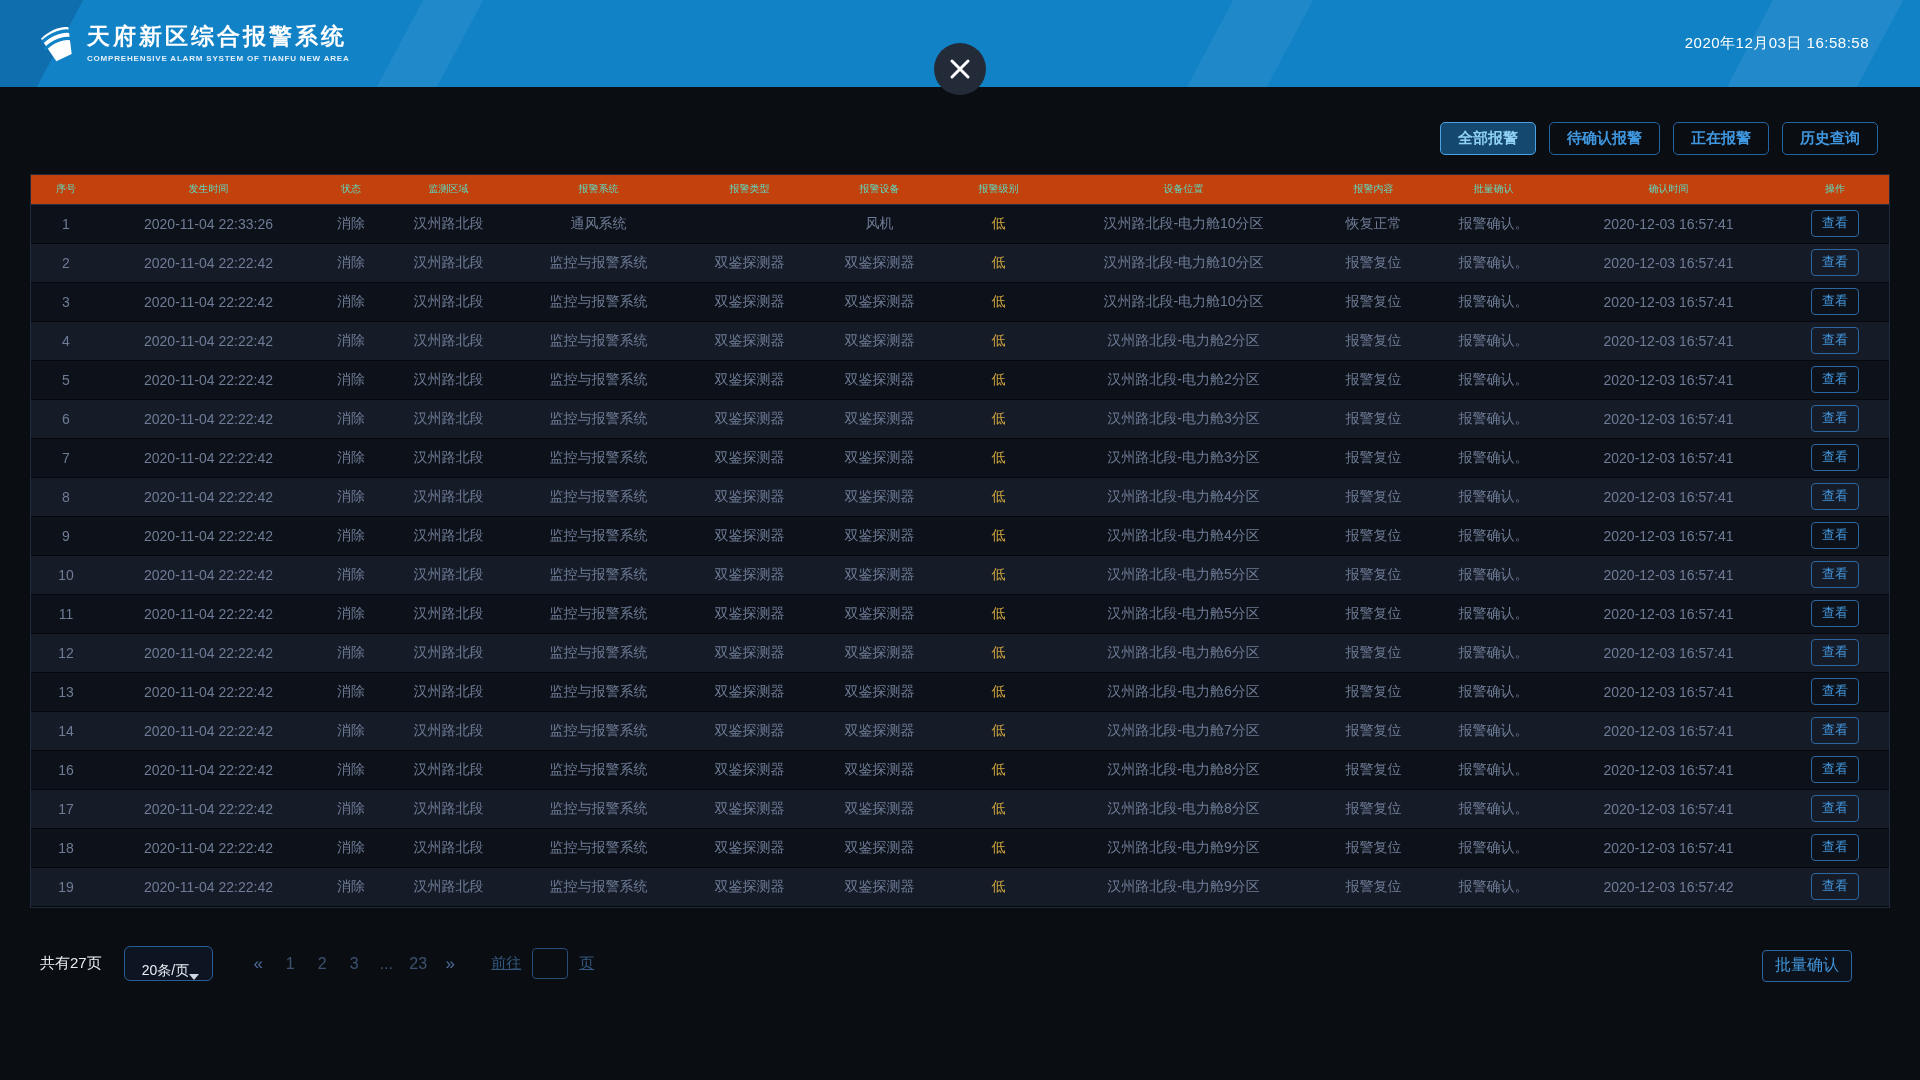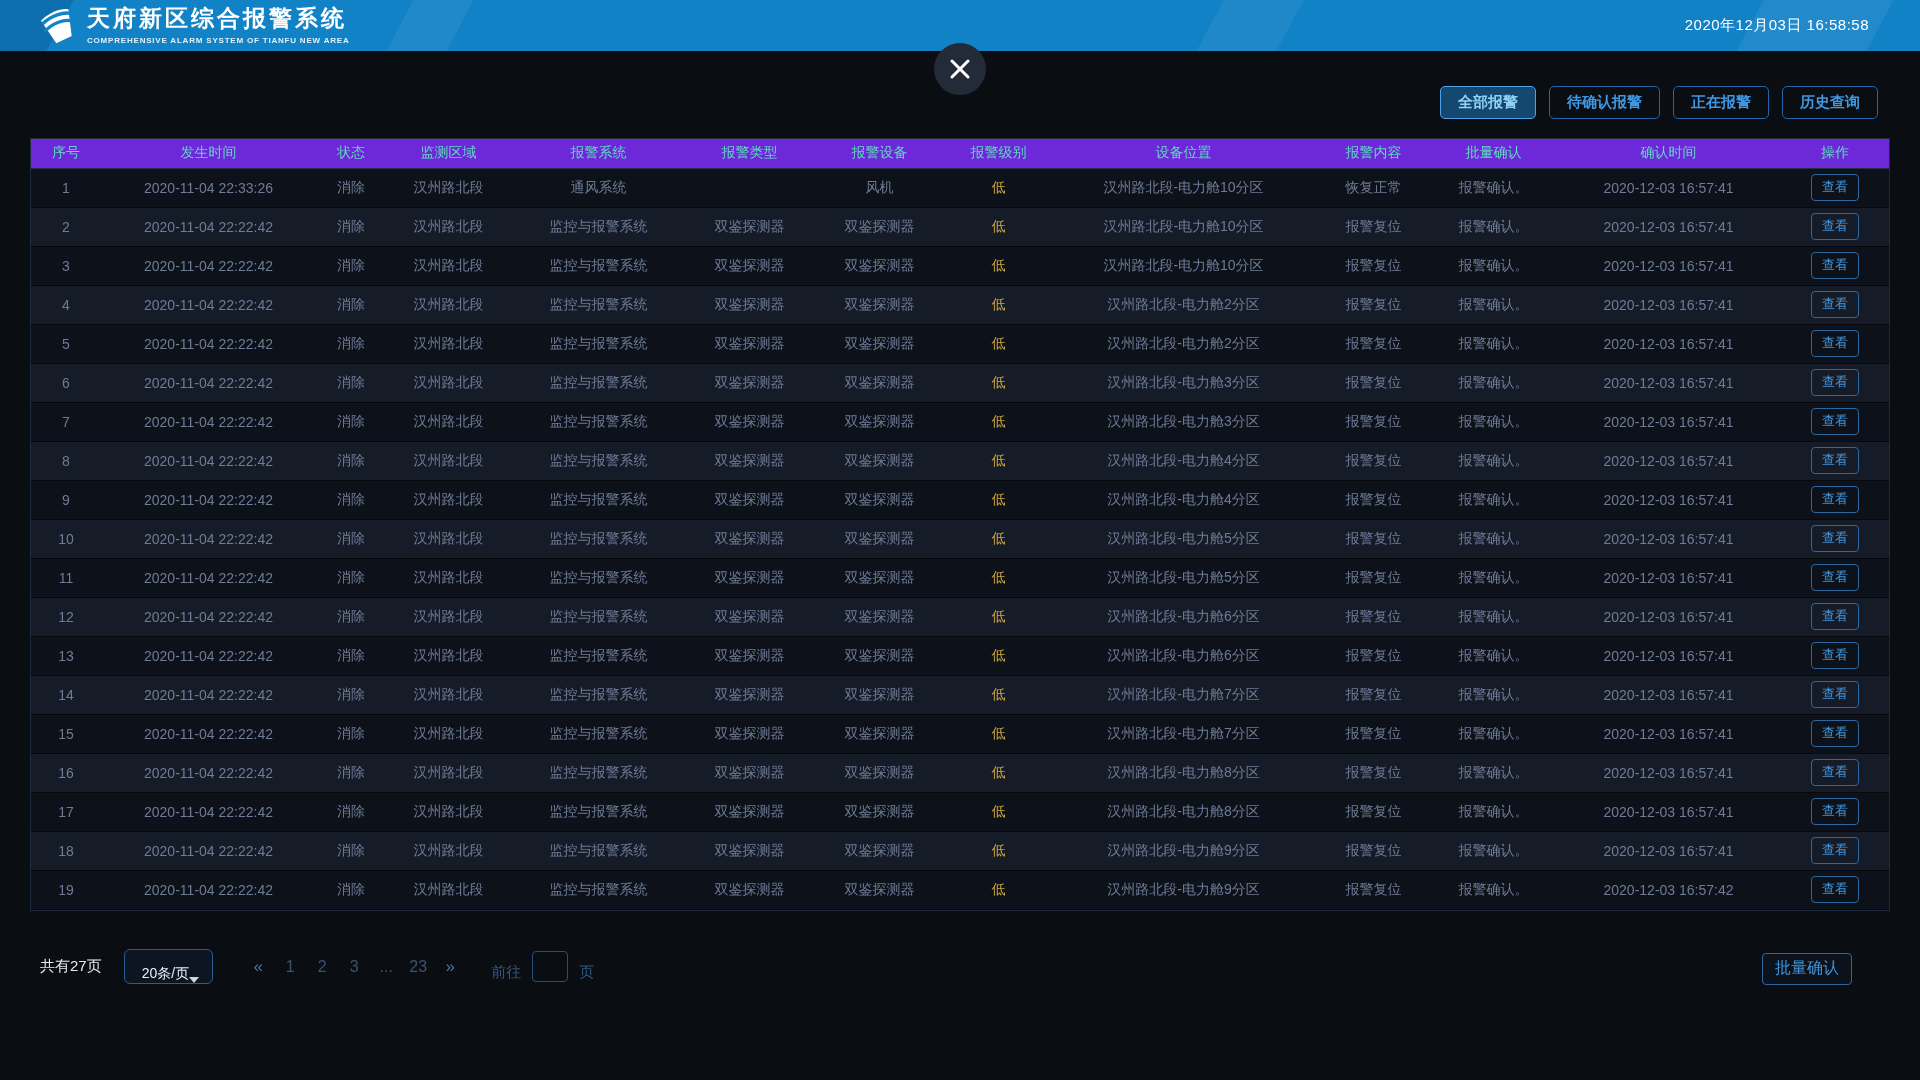--- a/index.html
+++ b/index.html
@@ -5,21 +5,21 @@
   * { margin:0; padding:0; box-sizing:border-box; }
   html,body { width:1920px; height:1080px; overflow:hidden; }
   body {
     background:#0a0d12;
     font-family:"Liberation Sans","DejaVu Sans",sans-serif;
     position:relative;
     color:#6e7c96;
   }
   
   .app-header {
-    position:relative; height:51px; background:#1282c7; overflow:hidden;
+    position:relative; height:87px; background:#1282c7; overflow:hidden;
     display:flex; align-items:center; justify-content:space-between;
     padding:0 51px 0 33px;
   }
   .hdr-streak { position:absolute; top:0; bottom:0; transform:skewX(-28deg); pointer-events:none; }
   .s1 { left:-30px;  width:90px;  background:rgba(8,60,110,.28); }
   .s2 { left:400px;  width:60px;  background:rgba(255,255,255,.06); }
   .s3 { left:1210px; width:80px;  background:rgba(255,255,255,.05); }
   .s4 { right:40px;  width:130px; background:rgba(255,255,255,.07); }
   .brand { display:flex; align-items:center; gap:14px; position:relative; z-index:2; }
   .logo-svg { width:40px; height:56px; display:block; }
@@ -38,22 +38,22 @@
     height:33px; padding:0 17px; background:transparent; cursor:pointer;
     border:1px solid #2565a3; border-radius:5px; color:#3f97e0; font-size:15px;
     font-family:inherit;
     font-weight:bold;
   }
   .filter-btn.active { background:#15486f; border-color:#4aa3e8; color:#8fd0f5; }
   
   .table-wrap { margin:19px 30px 0 30px; border:1px solid #202c3e; }
   table { width:100%; border-collapse:collapse; table-layout:fixed; }
   thead th {
-    height:29px; font-size:14px; font-weight:normal; color:#5fd9c0;
-    text-align:center; background:#6d28d9; border-bottom:1px solid #243048;
+    height:29px; font-size:10px; font-weight:normal; color:#5fd9c0;
+    text-align:center; background:#c2410c; border-bottom:1px solid #243048;
     white-space:nowrap; overflow:hidden;
   }
   tbody td {
     height:39px; font-size:14px; color:#6e7c96; text-align:center;
     white-space:nowrap; overflow:hidden; border-bottom:1px solid rgba(0,0,0,.35);
   }
   tbody tr:nth-child(odd)  { background:#0d1119; }
   tbody tr:nth-child(even) { background:#161b28; }
   td.level-low { color:#cda43e; }
   .view-btn {
@@ -73,21 +73,21 @@
     font-family:inherit;
   }
   .caret-down { width:0; height:0; border-left:5px solid transparent; border-right:5px solid transparent; border-top:6px solid #cfd6e0; display:inline-block; }
   .pages { margin-left:32px; display:flex; align-items:center; gap:6px; }
   .page-item {
     min-width:26px; text-align:center; font-size:16px; color:#3c5270;
     background:transparent; border:none; cursor:pointer; font-family:inherit;
   }
   .page-arrow { color:#4d6f9e; font-size:17px; }
   .page-ellipsis { cursor:default; }
-  .goto { margin-left:28px; display:flex; align-items:flex-end; gap:11px; font-size:15px; color:#33587e; }
+  .goto { margin-left:28px; display:flex; align-items:center; gap:11px; font-size:15px; color:#33587e;text-decoration:underline; }
   .goto-input {
     width:36px; height:31px; background:transparent; border:1px solid #274e78;
     border-radius:4px; color:#cfe0ef; font-size:14px; text-align:center; outline:none;
     font-family:inherit;
   }
   .batch-btn {
     position:absolute; right:0; top:4px; padding:4px 12px 5px; font-size:16px;
     color:#4294d8; background:rgba(13,21,35,.6); border:1px solid #2d679f;
     border-radius:4px; cursor:pointer; font-family:inherit;
   }
@@ -367,35 +367,20 @@
           <td>双鉴探测器</td>
           <td>双鉴探测器</td>
           <td class="level-low">低</td>
           <td>汉州路北段-电力舱7分区</td>
           <td>报警复位</td>
           <td>报警确认。</td>
           <td>2020-12-03 16:57:41</td>
           <td><button class="view-btn">查看</button></td>
         </tr>
         <tr>
-          <td>15</td>
-          <td>2020-11-04 22:22:42</td>
-          <td>消除</td>
-          <td>汉州路北段</td>
-          <td>监控与报警系统</td>
-          <td>双鉴探测器</td>
-          <td>双鉴探测器</td>
-          <td class="level-low">低</td>
-          <td>汉州路北段-电力舱7分区</td>
-          <td>报警复位</td>
-          <td>报警确认。</td>
-          <td>2020-12-03 16:57:41</td>
-          <td><button class="view-btn">查看</button></td>
-        </tr>
-        <tr>
           <td>16</td>
           <td>2020-11-04 22:22:42</td>
           <td>消除</td>
           <td>汉州路北段</td>
           <td>监控与报警系统</td>
           <td>双鉴探测器</td>
           <td>双鉴探测器</td>
           <td class="level-low">低</td>
           <td>汉州路北段-电力舱8分区</td>
           <td>报警复位</td>

